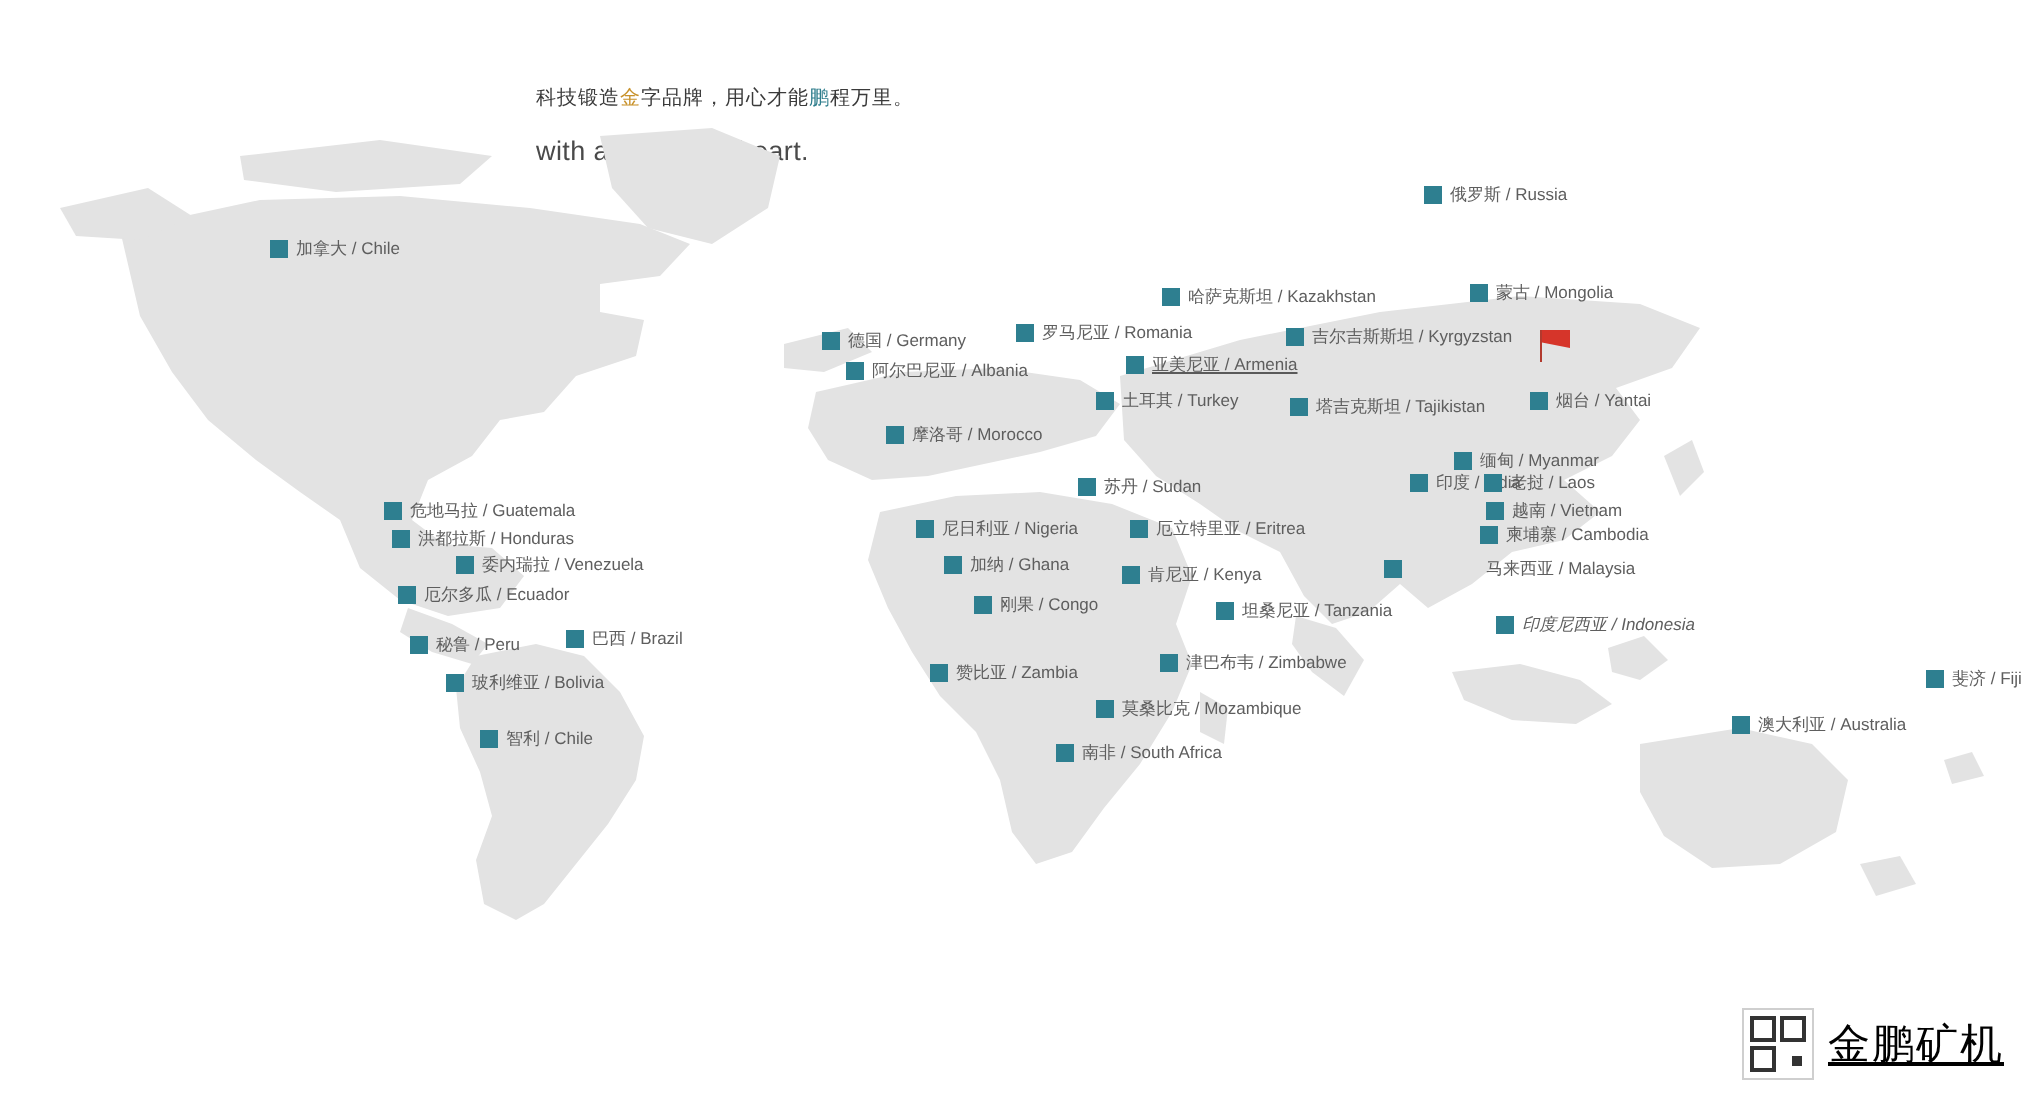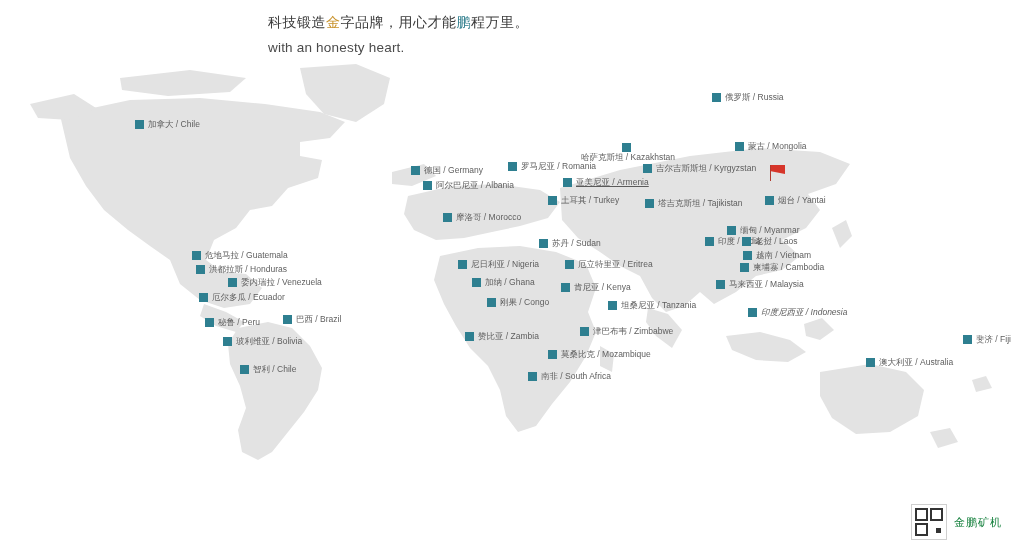--- a/index.html
+++ b/index.html
@@ -11,21 +11,21 @@
     position:relative;
   }
   #stage{position:relative;width:1012px;height:548px;overflow:hidden;}
 
   
   .headline{
     position:absolute;left:268px;top:10px;width:520px;
     color:#3d3d3d;
   }
   .headline .cn{
-    font-size:14px;line-height:24px;letter-spacing:.5px;color:#3a3a3a;
+    font-size:10px;line-height:24px;letter-spacing:.5px;color:#3a3a3a;margin-top:28px;
   }
   .headline .cn .gold{color:#c8922b;}
   .headline .cn .teal{color:#2e7d8c;}
   .headline .en{
     font-size:13.5px;line-height:20px;color:#4a4a4a;margin-top:4px;
     letter-spacing:.2px;
   }
 
   
   #map{position:absolute;left:0;top:60px;width:1012px;height:400px;}
@@ -82,21 +82,21 @@
   }
   #brand .qr i{
     position:absolute;left:3px;bottom:3px;width:9px;height:9px;
     border:2px solid #333;display:block;
   }
   #brand .qr u{
     position:absolute;right:5px;bottom:6px;width:5px;height:5px;
     background:#333;display:block;
   }
   #brand .bname{
-    margin-left:7px;font-size:11px;color:#15803d;letter-spacing:1px;
+    margin-left:7px;font-size:21px;color:#000000;letter-spacing:1px;text-decoration:underline;
   }
 </style>
 </head>
 <body>
 
 <div id="stage">
 
   <div class="headline">
     <div class="cn"><span>科技锻造</span><span class="gold">金</span><span>字品牌，用心才能</span><span class="teal">鹏</span><span>程万里。</span></div>
     <div class="en">
@@ -237,21 +237,21 @@
         <span class="lbl">罗马尼亚 / Romania</span>
       </div>
       <div class="marker" style="left: 563px; top: 177px; text-decoration: underline;">
         <span class="dot"></span>
         <span class="lbl">亚美尼亚 / Armenia</span>
       </div>
       <div class="marker" style="left: 548px; top: 195px;">
         <span class="dot"></span>
         <span class="lbl">土耳其 / Turkey</span>
       </div>
-      <div class="marker" style="left: 581px; top: 143px; flex-direction: column;">
+      <div class="marker" style="left: 581px; top: 143px;">
         <span class="dot"></span>
         <span class="lbl">哈萨克斯坦 / Kazakhstan</span>
       </div>
       <div class="marker" style="left: 643px; top: 163px;">
         <span class="dot"></span>
         <span class="lbl">吉尔吉斯斯坦 / Kyrgyzstan</span>
       </div>
       <div class="marker" style="left: 645px; top: 198px;">
         <span class="dot"></span>
         <span class="lbl">塔吉克斯坦 / Tajikistan</span>
@@ -281,21 +281,21 @@
         <span class="lbl">老挝 / Laos</span>
       </div>
       <div class="marker" style="left: 743px; top: 250px;">
         <span class="dot"></span>
         <span class="lbl">越南 / Vietnam</span>
       </div>
       <div class="marker" style="left: 740px; top: 262px;">
         <span class="dot"></span>
         <span class="lbl">柬埔寨 / Cambodia</span>
       </div>
-      <div class="marker" style="left: 716px; top: 279px;">
+      <div class="marker" style="left: 692px; top: 279px; gap: 38px;">
         <span class="dot"></span>
         <span class="lbl">马来西亚 / Malaysia</span>
       </div>
       <div class="marker" style="left: 748px; top: 307px; font-style: italic;">
         <span class="dot"></span>
         <span class="lbl">印度尼西亚 / Indonesia</span>
       </div>
       <div class="marker" style="left: 963px; top: 334px;">
         <span class="dot"></span>
         <span class="lbl">斐济 / Fiji</span>

